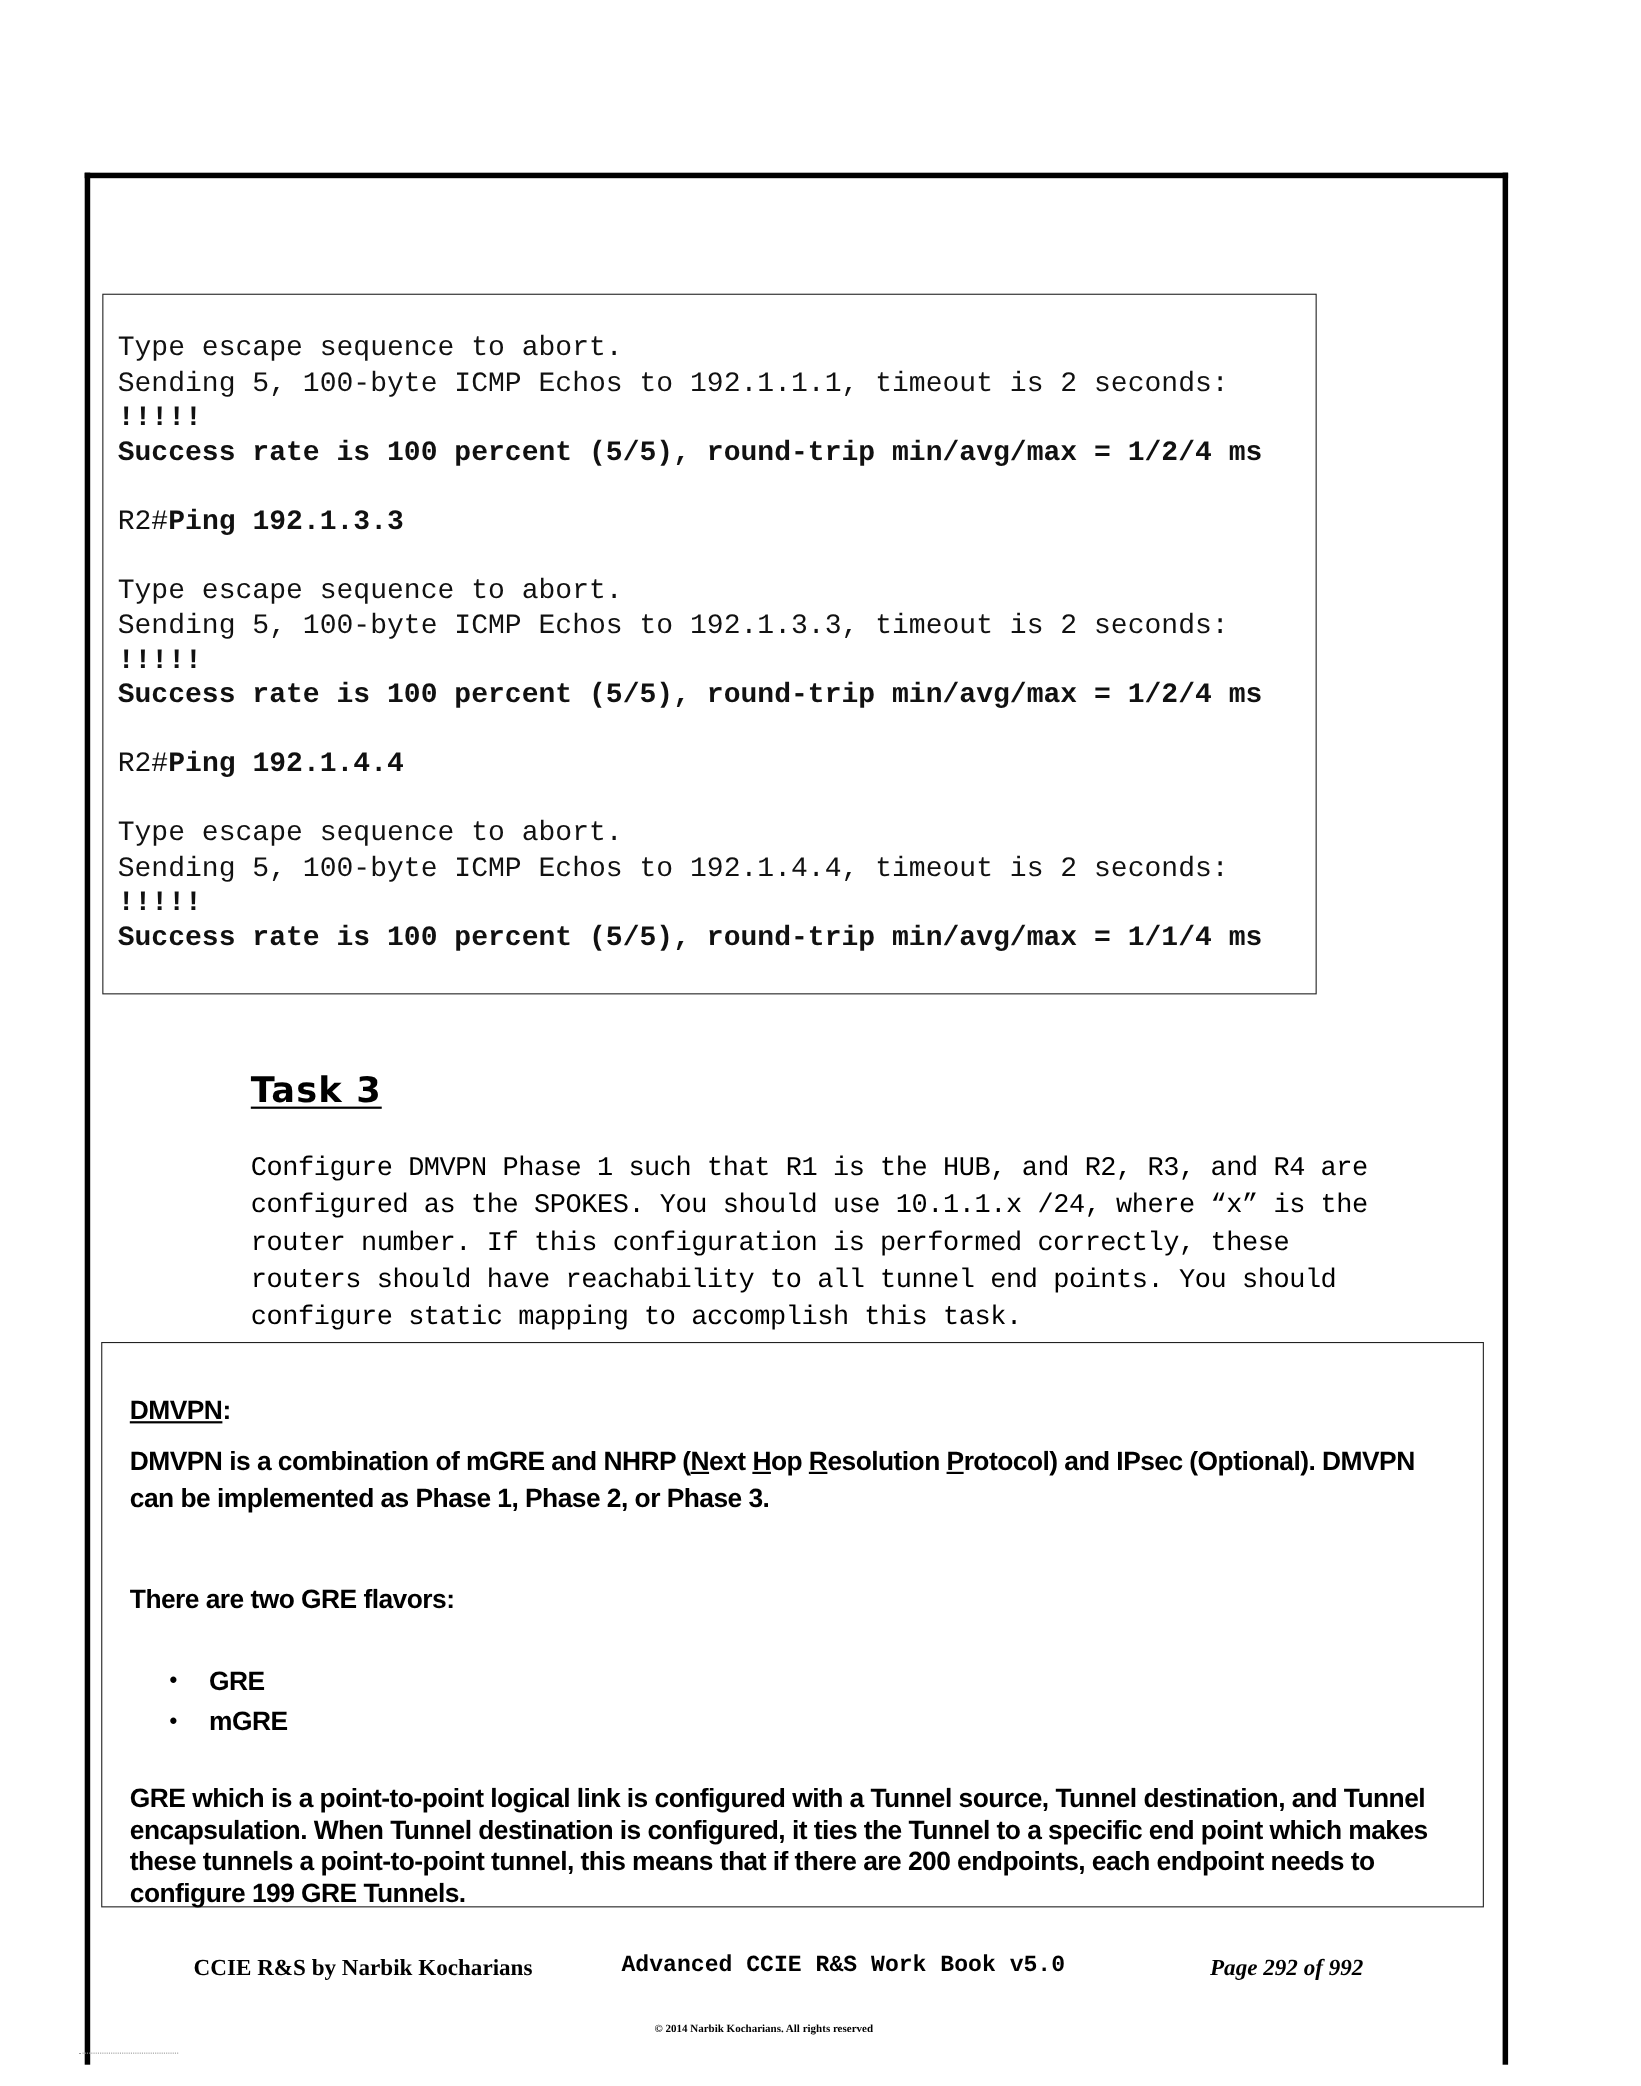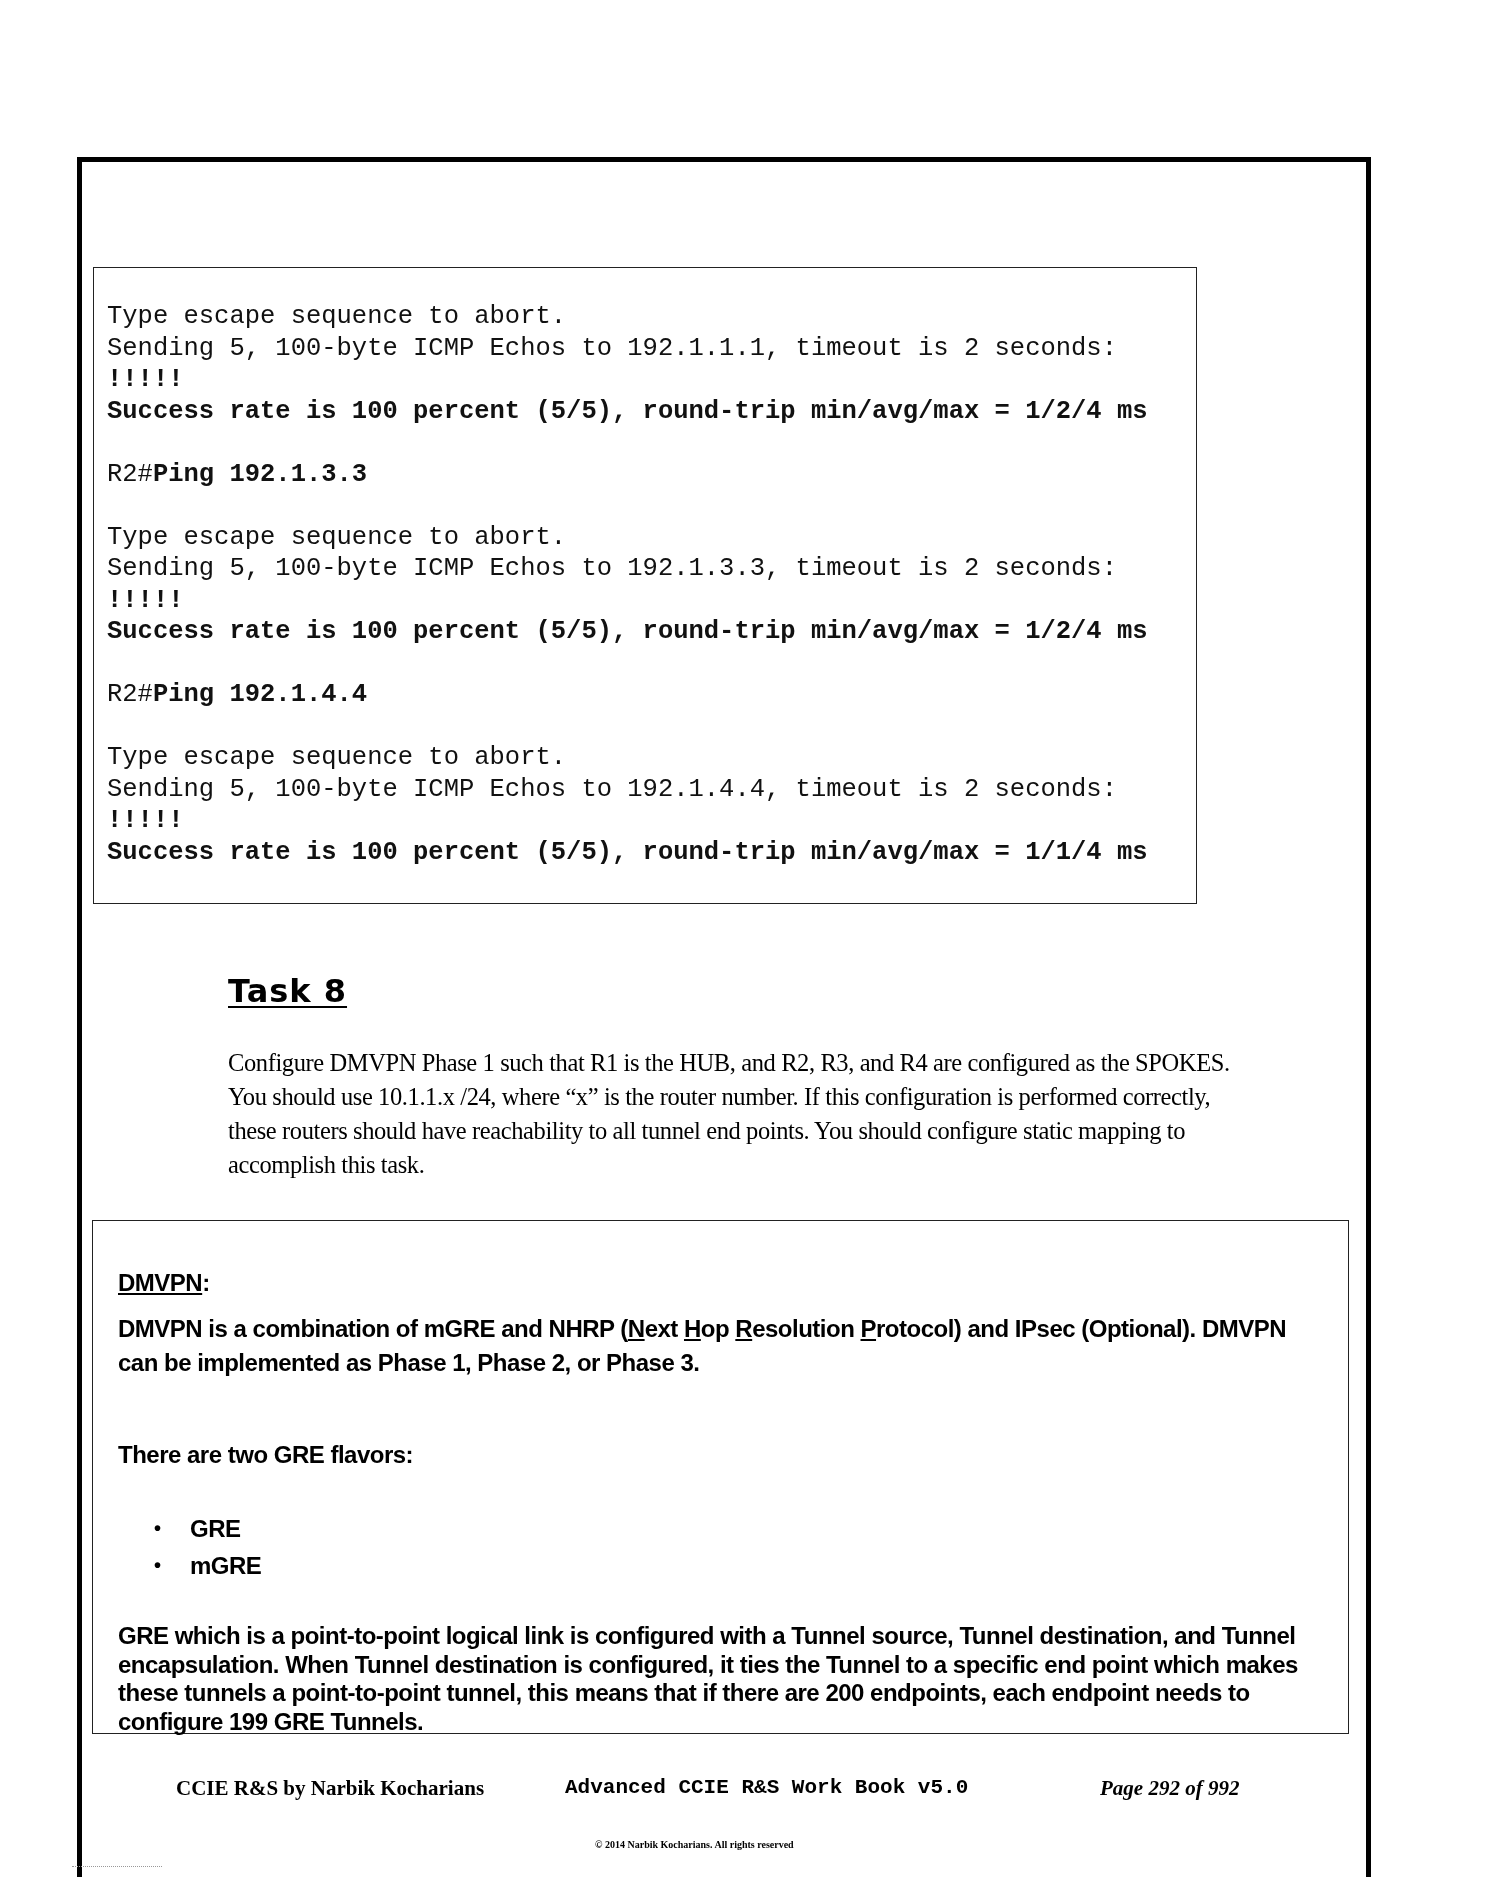--- a/index.html
+++ b/index.html
@@ -23,21 +23,21 @@
   .terminal-box .gap { height: 31.5px; }
 
   .task-heading {
     position: absolute; left: 228px; top: 972px;
     font-family: "DejaVu Sans", sans-serif; font-weight: bold; font-size: 32px;
     letter-spacing: 1px; text-decoration: underline; text-underline-offset: 4px;
     text-decoration-thickness: 2px;
   }
   .task-text {
     position: absolute; left: 228px; top: 1046px; width: 1020px;
-    font-family: Liberation Serif, serif; font-size: 24.5px; line-height: 34px;
+    font-family: Liberation Mono, monospace; font-size: 24.5px; line-height: 34px;
     letter-spacing: -0.4px;
   }
 
   .dmvpn-box {
     position: absolute; left: 92px; top: 1220px; width: 1257px; height: 514px;
     border: 1.5px solid #222; box-sizing: border-box;
     padding: 33px 14px 0 13px;
     font-family: "Liberation Sans", sans-serif; font-weight: bold; font-size: 24px;
     line-height: 34px; letter-spacing: -0.5px;
   }
@@ -80,21 +80,21 @@
     <div class="line"><span class="bold">Success rate is 100 percent (5/5), round-trip min/avg/max = 1/2/4 ms</span></div>
     <div class="gap"></div>
     <div class="line"><span>R2#</span><span class="bold">Ping 192.1.4.4</span></div>
     <div class="gap"></div>
     <div class="line"><span>Type escape sequence to abort.</span></div>
     <div class="line"><span>Sending 5, 100-byte ICMP Echos to 192.1.4.4, timeout is 2 seconds:</span></div>
     <div class="line"><span class="bold">!!!!!</span></div>
     <div class="line"><span class="bold">Success rate is 100 percent (5/5), round-trip min/avg/max = 1/1/4 ms</span></div>
   </div>
 
-<div class="task-heading">Task 8</div>
+<div class="task-heading">Task 3</div>
 <div class="task-text">Configure DMVPN Phase 1 such that R1 is the HUB, and R2, R3, and R4 are configured as the SPOKES. You should use 10.1.1.x /24, where “x” is the router number. If this configuration is performed correctly, these routers should have reachability to all tunnel end points. You should configure static mapping to accomplish this task.</div>
 
 <div class="dmvpn-box">
   <p><span class="u">DMVPN</span><span>:</span></p>
   <p><span>DMVPN is a combination of mGRE and NHRP (</span><span class="u">N</span><span>ext </span><span class="u">H</span><span>op </span><span class="u">R</span><span>esolution </span><span class="u">P</span><span>rotocol) and IPsec (Optional). DMVPN can be implemented as Phase 1, Phase 2, or Phase 3.</span></p>
   <div class="spacer"></div>
   <p>There are two GRE flavors:</p>
   <div class="spacer" style="height:26px"></div>
   <ul>
     <li><span class="bullet">•</span><span>GRE</span></li>

